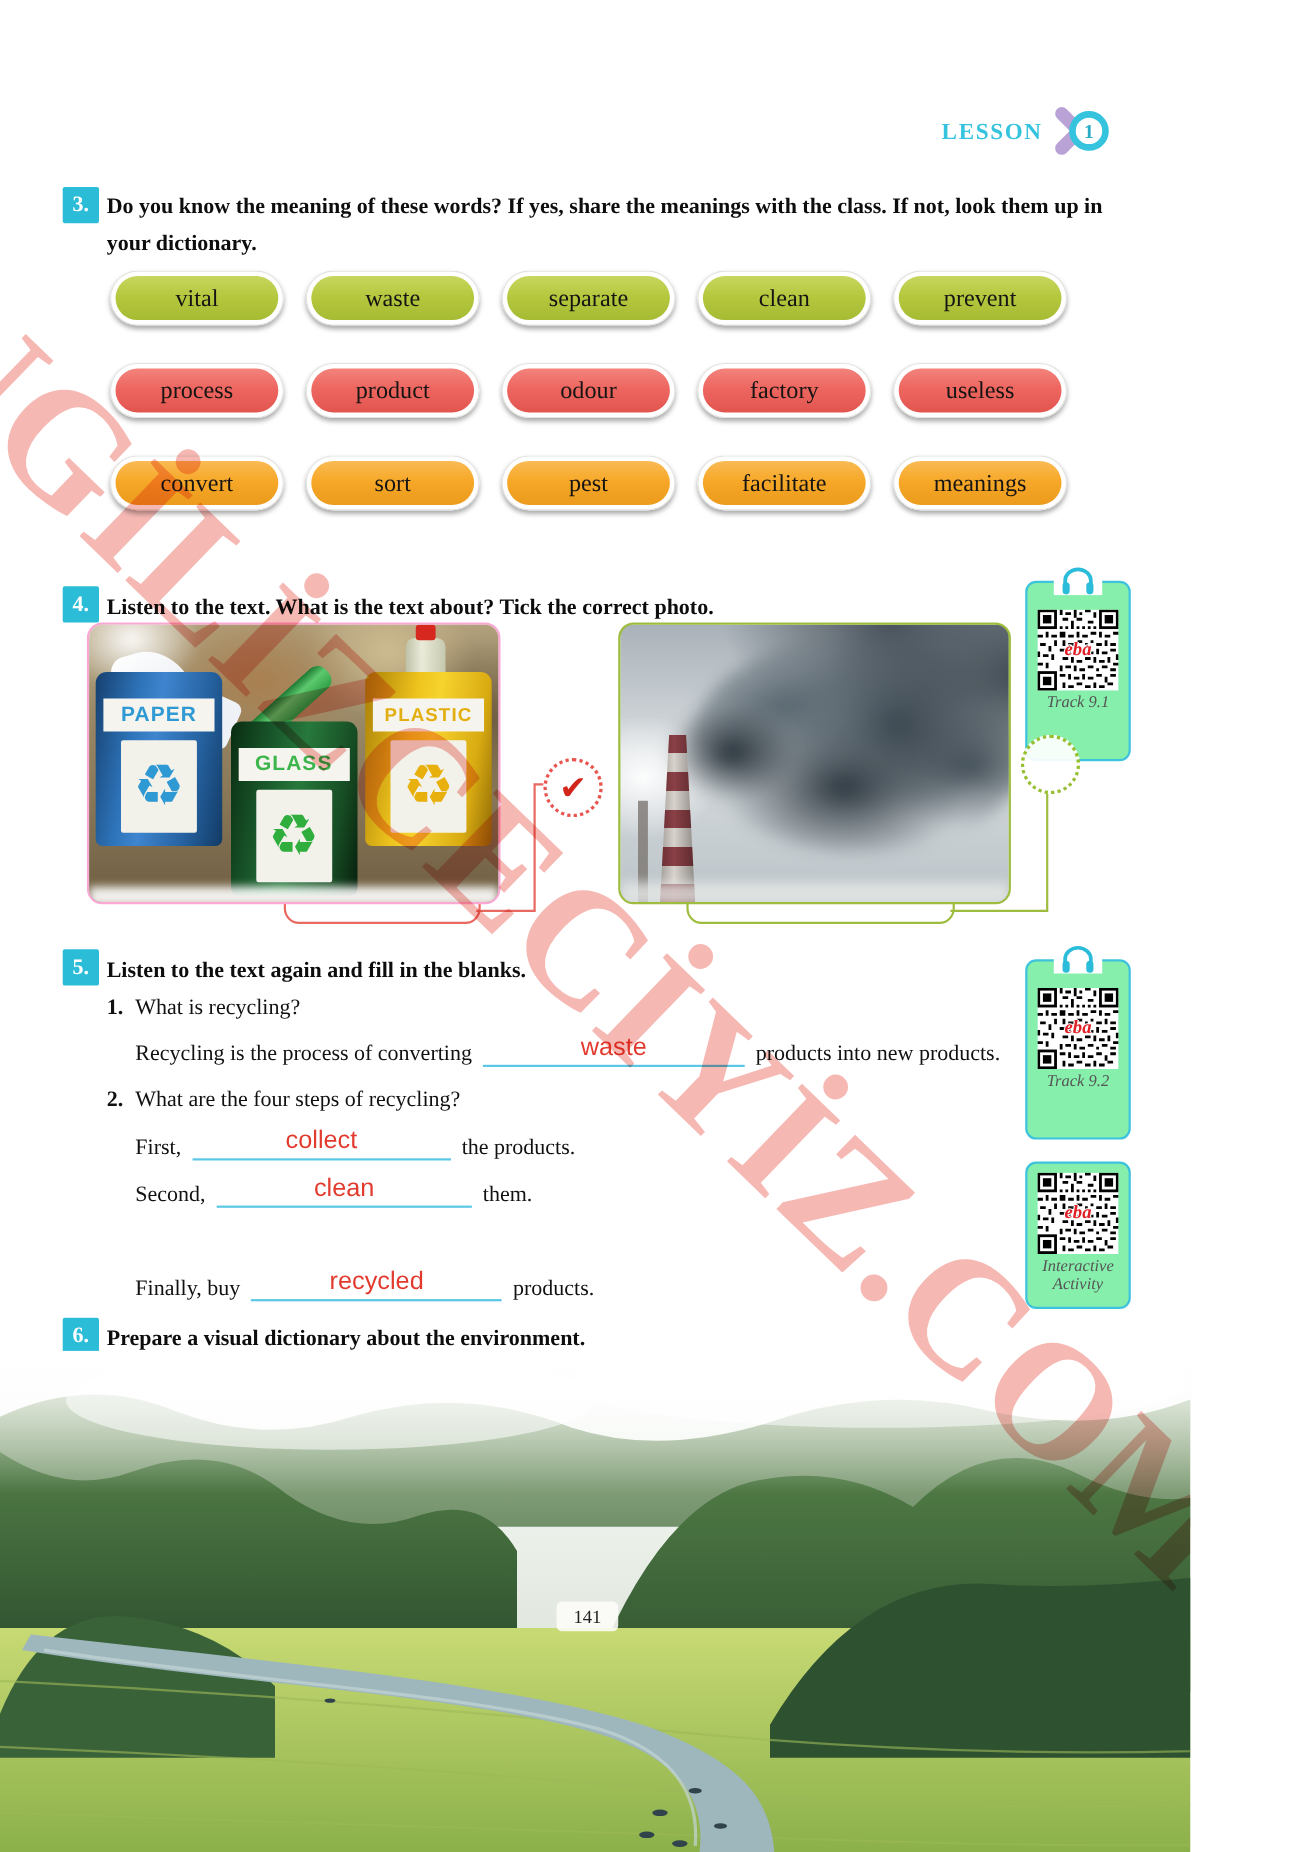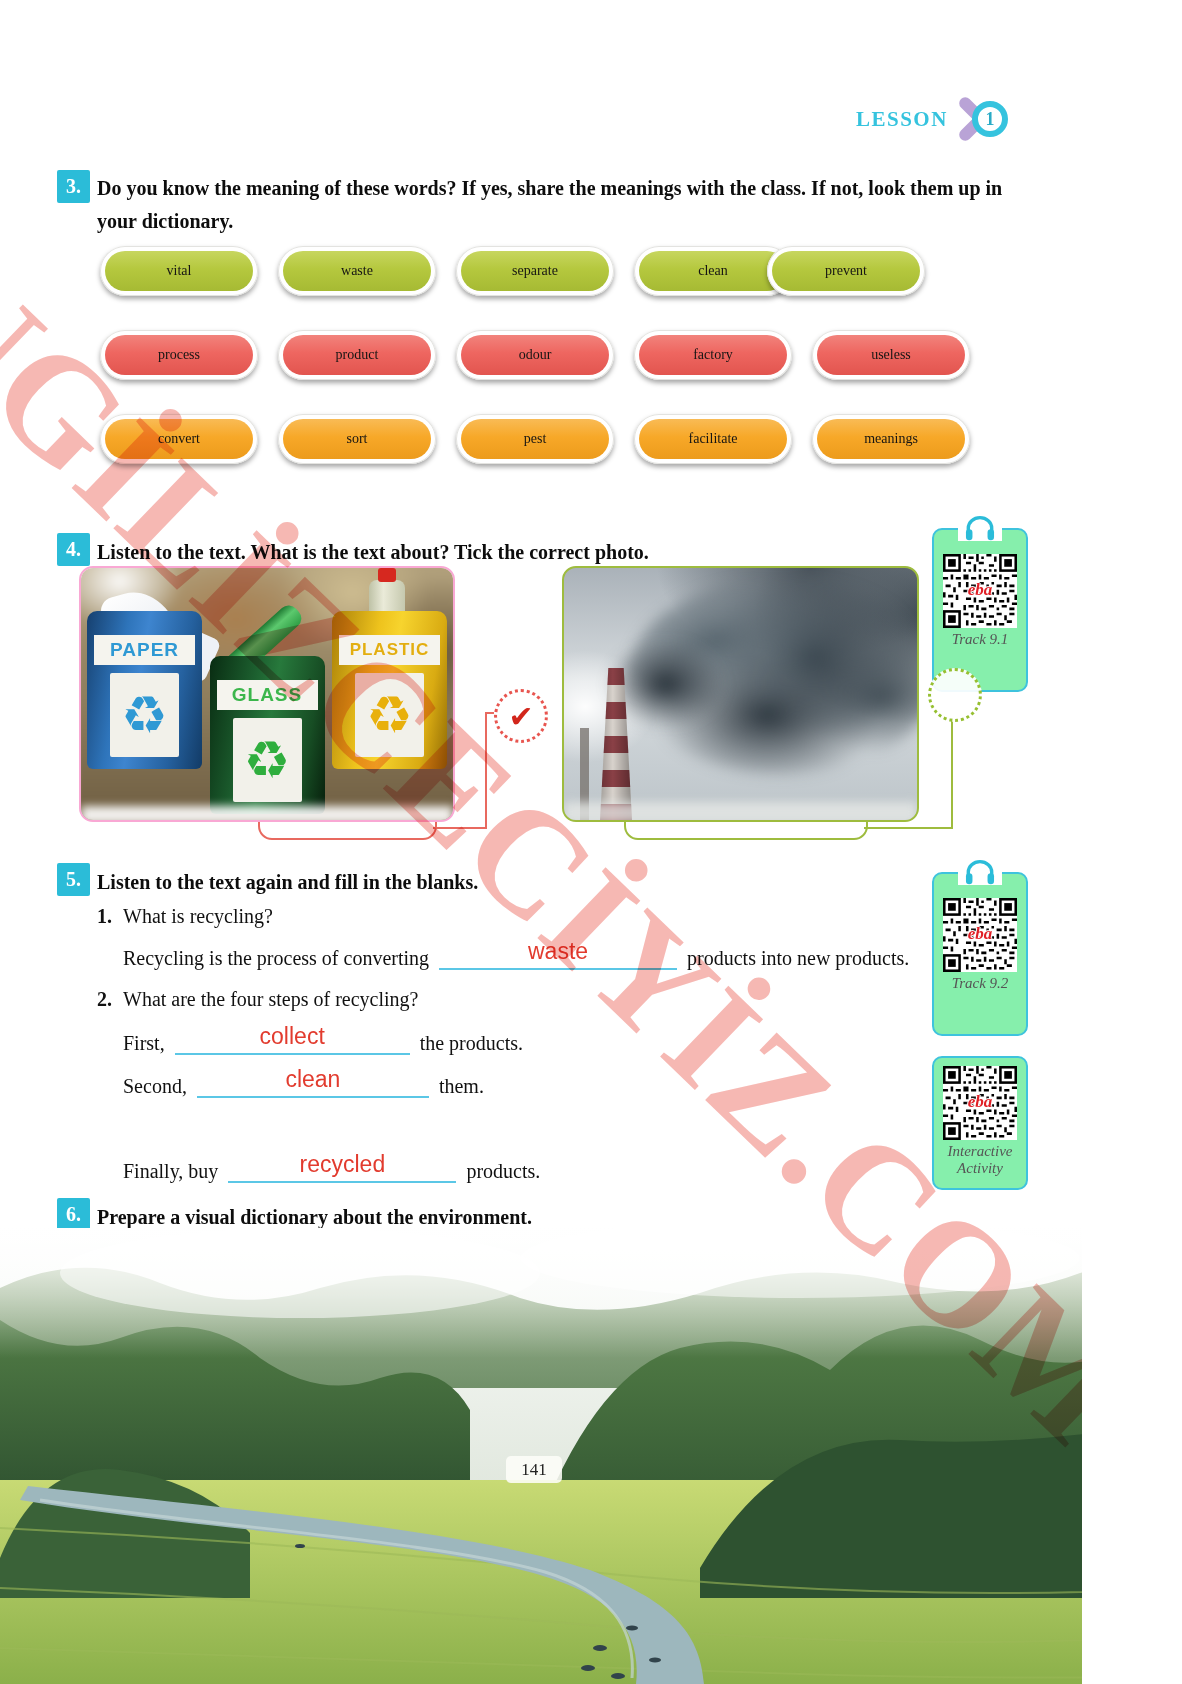--- a/index.html
+++ b/index.html
@@ -19,21 +19,21 @@
 
   
   .badge{position:absolute;left:57px;width:33px;height:33px;background:#2bbcd8;color:#fff;
          font-weight:bold;font-size:20px;display:flex;align-items:center;justify-content:center;border-radius:2px;}
   .ex-head{position:absolute;left:97px;font-weight:bold;font-size:20px;line-height:33px;color:#0d0d0d;white-space:nowrap;}
 
   
   .pill{position:absolute;width:158px;height:50px;background:#fff;border-radius:26px;
         box-shadow:0 3px 5px rgba(0,0,0,.35), inset 0 0 0 1px #e3e3e0;}
   .pill-in{position:absolute;inset:5px;border-radius:21px;display:flex;align-items:center;justify-content:center;
-        font-size:14px;color:#161513;}
+        font-size:22px;color:#161513;}
   .pg .pill-in{background:linear-gradient(180deg,#c7d65f,#b5c83e 45%,#a6ba33);}
   .pr .pill-in{background:linear-gradient(180deg,#f2837c,#ee6660 45%,#e2554f);}
   .po .pill-in{background:linear-gradient(180deg,#f9bb55,#f7a828 45%,#ec9b1c);}
 
   
   .tab{position:absolute;height:32px;border-radius:14px;background:#fff;z-index:1;}
   .tab-red{left:258px;top:804px;width:175px;border:2px solid #e8695f;}
   .tab-green{left:624px;top:804px;width:240px;border:2px solid #9ebc3e;}
   .photo{position:absolute;top:566px;height:252px;border-radius:14px;overflow:hidden;z-index:2;}
   .photo-bins{left:79px;width:372px;border:2px solid #f9a8d4;}
@@ -184,21 +184,21 @@
     </div>
   <div class="pill pg" style="left:278px;top:246px">
       <span class="pill-in">waste</span>
     </div>
   <div class="pill pg" style="left:456px;top:246px">
       <span class="pill-in">separate</span>
     </div>
   <div class="pill pg" style="left:634px;top:246px">
       <span class="pill-in">clean</span>
     </div>
-  <div class="pill pg" style="left:767px;top:246px">
+  <div class="pill pg" style="left:812px;top:246px">
       <span class="pill-in">prevent</span>
     </div>
   <div class="pill pr" style="left:100px;top:330px">
       <span class="pill-in">process</span>
     </div>
   <div class="pill pr" style="left:278px;top:330px">
       <span class="pill-in">product</span>
     </div>
   <div class="pill pr" style="left:456px;top:330px">
       <span class="pill-in">odour</span>

